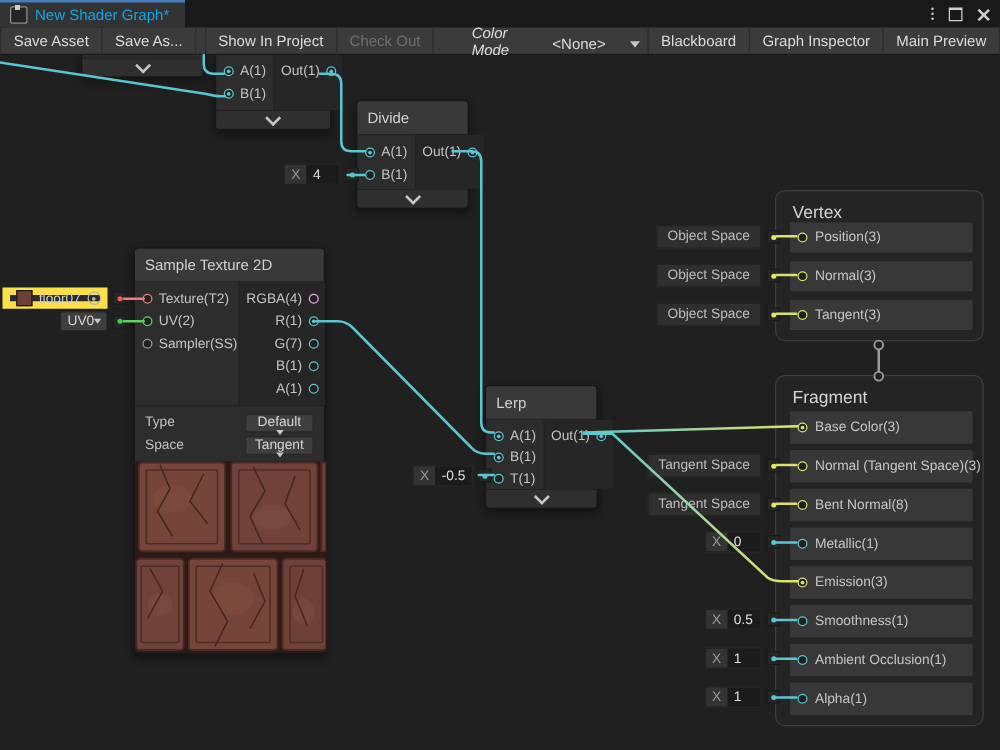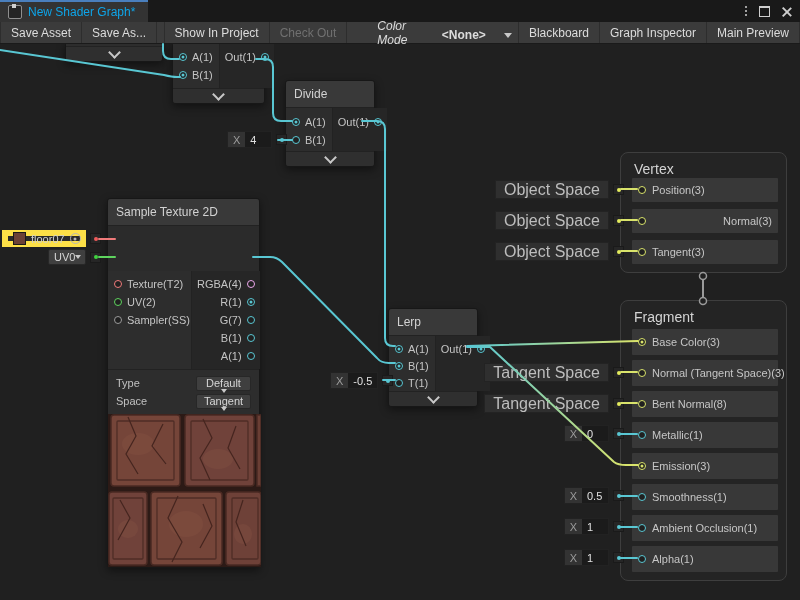--- a/index.html
+++ b/index.html
@@ -22,21 +22,21 @@
 
   
   .toolbar{position:absolute;left:0;top:22px;width:800px;height:22px;background:#3b3b3b;border-bottom:1px solid #1a1a1a;
            display:flex;align-items:stretch;font-size:12px;color:#dcdcdc;box-sizing:border-box;}
   .tbtn{display:flex;align-items:center;padding:0 10px;border-right:1px solid #2d2d2d;white-space:nowrap;cursor:default;}
   .tbtn.first{border-left:1px solid #2d2d2d;}
   .tbtn.disabled{color:#707070;}
   .tgap{width:8px;}
   .cm-label{display:flex;align-items:center;padding:0 8px;margin-left:22px;font-style:italic;}
   .dropdown{display:flex;align-items:center;justify-content:space-between;background:#4a4a4a;border-radius:3px;
-            margin:13px 0;padding:0 6px;width:86px;font-weight:bold;}
+            margin:13px 0;padding:0 6px;width:86px;}
   .dd-arrow{width:0;height:0;border-left:4px solid transparent;border-right:4px solid transparent;border-top:5px solid #c8c8c8;}
   .right-group{margin-left:auto;display:flex;}
 
   
   .graph{position:absolute;left:0;top:44px;width:800px;height:556px;background:#202020;overflow:hidden;}
 
   .node{position:absolute;background:#2b2b2b;border:1px solid #171717;border-radius:3px;box-shadow:0 3px 8px rgba(0,0,0,.45);box-sizing:border-box;}
   .node-title{background:#393939;color:#d2d2d2;font-size:12px;padding:6px 8px;border-bottom:1px solid #222;border-radius:3px 3px 0 0;white-space:nowrap;}
   .node-body{display:flex;align-items:stretch;}
   .in-col{background:#2d2d2d;padding-top:4px;}
@@ -56,21 +56,21 @@
   .c-grey{color:#9a9a9a;border-color:#9a9a9a;}
 
   
   .controls{background:#2d2d2d;border-top:1px solid #222;padding-top:4px;height:40px;box-sizing:content-box;}
   .ctl-row{display:flex;align-items:center;justify-content:space-between;height:18px;padding:0 8px;font-size:11px;color:#c0c0c0;}
   .mini-dd{display:flex;align-items:center;justify-content:space-between;background:#3f3f3f;border:1px solid #272727;border-radius:2px;height:15px;padding:0 5px;width:55px;font-size:11px;color:#d6d6d6;box-sizing:border-box;flex-direction:column;}
   .mini-dd .dd-arrow{border-left-width:3.5px;border-right-width:3.5px;border-top-width:4.5px;}
 
   
   .widget{position:absolute;display:flex;align-items:center;gap:4px;}
-  .wlabel{background:#2f2f2f;border:1px solid #232323;color:#bdbdbd;font-size:16px;height:17px;line-height:17px;padding:0 8px;white-space:nowrap;}
+  .wlabel{background:#2f2f2f;border:1px solid #232323;color:#bdbdbd;font-size:11px;height:17px;line-height:17px;padding:0 8px;white-space:nowrap;}
   .dotbox{width:11px;height:11px;background:#262626;border:1px solid #1a1a1a;display:flex;align-items:center;justify-content:center;flex:none;box-sizing:border-box;}
   .wdot{width:4px;height:4px;border-radius:50%;}
   .d-cyan{background:#59c7d3;} .d-yellow{background:#e4ec5e;} .d-red{background:#f05a5a;} .d-green{background:#3fd43f;}
   .xfield{display:flex;align-items:stretch;background:#333;border:1px solid #222;height:17px;font-size:11px;box-sizing:border-box;}
   .xfield .xl{color:#9c9c9c;display:flex;align-items:center;padding:0 5px;}
   .xfield .xv{background:#1b1b1b;color:#e0e0e0;display:flex;align-items:center;padding:0 5px;min-width:16px;}
   .objfield{display:flex;align-items:center;gap:5px;background:#2a2a2a;border:6px solid #fde047;height:17px;padding:0 5px;font-size:11px;color:#cfcfcf;box-sizing:border-box;width:84px;}
   .thumb{width:11px;height:11px;background:#6b4136;border:1px solid #1a1a1a;flex:none;}
   .target-icon{margin-left:auto;width:9px;height:9px;border:1px solid #b5b5b5;border-radius:50%;position:relative;flex:none;}
   .target-icon::after{content:"";position:absolute;left:50%;top:50%;width:3px;height:3px;border-radius:50%;background:#b5b5b5;transform:translate(-50%,-50%);}
@@ -185,21 +185,21 @@
         <span class="xl">X</span>
         <span class="xv">4</span>
       </div>
       <span class="dotbox">
           <span class="wdot d-cyan"></span>
         </span>
     </div>
 
     <div class="node" style="left:107px;top:154px;width:153px;">
       <div class="node-title">Sample Texture 2D</div>
-      <div class="node-body" style="height:98px;margin-top:45px;">
+      <div class="node-body" style="height:98px;">
         <div class="in-col" style="width:83px;">
           <div class="prow">
             <span class="port c-red"></span>
             <span>Texture(T2)</span>
           </div>
           <div class="prow">
             <span class="port c-green"></span>
             <span>UV(2)</span>
           </div>
           <div class="prow">
@@ -343,21 +343,21 @@
           <span class="wdot d-cyan"></span>
         </span>
     </div>
 
     <div class="block" style="left:620px;top:108px;width:167px;height:121px;">
       <div class="block-title">Vertex</div>
       <div class="block-row" style="top:25px;height:24px;">
         <span class="port c-yellow"></span>
         <span>Position(3)</span>
       </div>
-      <div class="block-row" style="top:56px;height:24px;justify-content:space-between;">
+      <div class="block-row" style="top:56px;height:24px;">
         <span class="port c-yellow"></span>
         <span>Normal(3)</span>
       </div>
       <div class="block-row" style="top:87px;height:24px;">
         <span class="port c-yellow"></span>
         <span>Tangent(3)</span>
       </div>
     </div>
 
     <div class="widget" style="right:176px;top:136px;">

